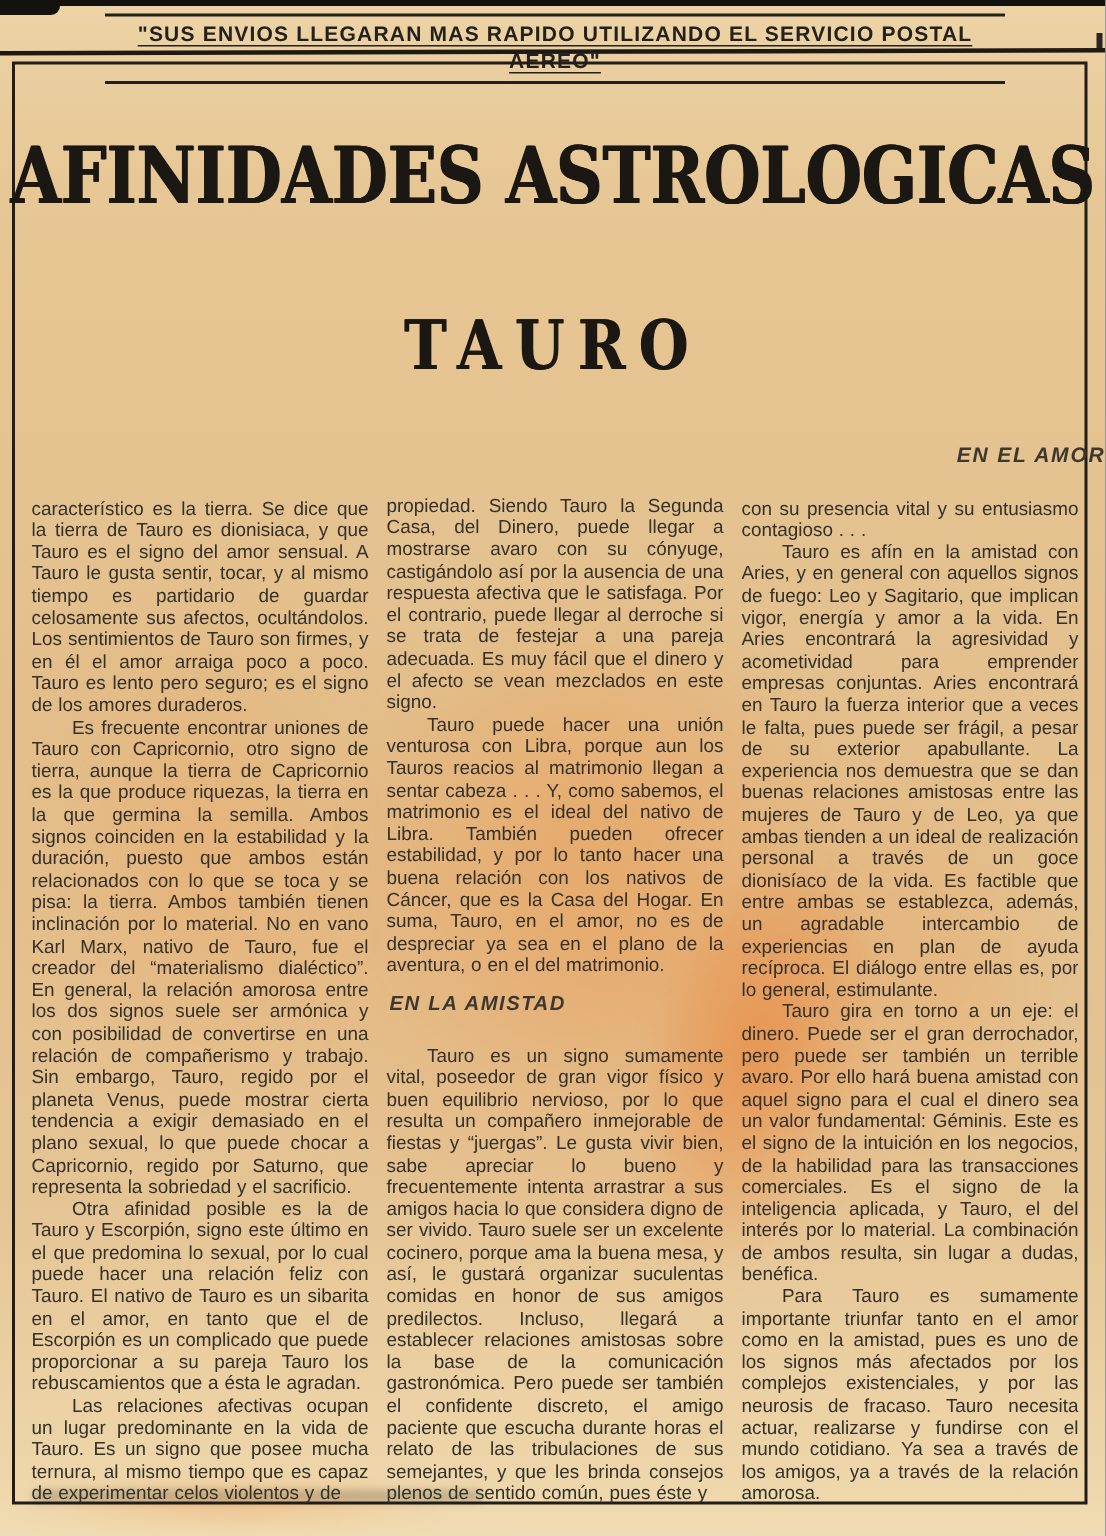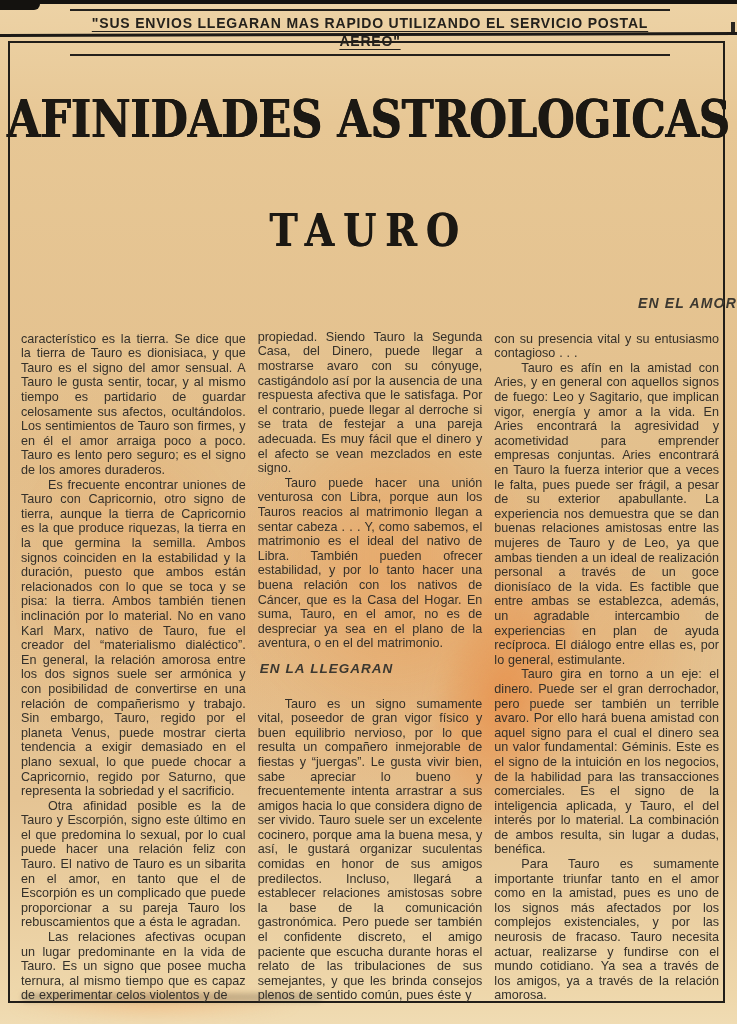--- a/index.html
+++ b/index.html
@@ -91,21 +91,21 @@
   <div class="columns">
     <div class="col">
       <p class="indent">Tauro es un signo fijo, como su contrapartida Escorpión, y su elemento característico es la tierra. Se dice que la tierra de Tauro es dionisiaca, y que Tauro es el signo del amor sensual. A Tauro le gusta sentir, tocar, y al mismo tiempo es partidario de guardar celosamente sus afectos, ocultándolos. Los sentimientos de Tauro son firmes, y en él el amor arraiga poco a poco. Tauro es lento pero seguro; es el signo de los amores duraderos.</p>
       <p class="indent">Es frecuente encontrar uniones de Tauro con Capricornio, otro signo de tierra, aunque la tierra de Capricornio es la que produce riquezas, la tierra en la que germina la semilla. Ambos signos coinciden en la estabilidad y la duración, puesto que ambos están relacionados con lo que se toca y se pisa: la tierra. Ambos también tienen inclinación por lo material. No en vano Karl Marx, nativo de Tauro, fue el creador del “materialismo dialéctico”. En general, la relación amorosa entre los dos signos suele ser armónica y con posibilidad de convertirse en una relación de compañerismo y trabajo. Sin embargo, Tauro, regido por el planeta Venus, puede mostrar cierta tendencia a exigir demasiado en el plano sexual, lo que puede chocar a Capricornio, regido por Saturno, que representa la sobriedad y el sacrificio.</p>
       <p class="indent">Otra afinidad posible es la de Tauro y Escorpión, signo este último en el que predomina lo sexual, por lo cual puede hacer una relación feliz con Tauro. El nativo de Tauro es un sibarita en el amor, en tanto que el de Escorpión es un complicado que puede proporcionar a su pareja Tauro los rebuscamientos que a ésta le agradan.</p>
       <p class="indent">Las relaciones afectivas ocupan un lugar predominante en la vida de Tauro. Es un signo que posee mucha ternura, al mismo tiempo que es capaz de experimentar celos violentos y de</p>
     </div>
     <div class="col">
       <p>mostrar una amplia gama de actitudes pasionales. En amor, Tauro es posesivo, celoso al punto que necesita sentirse seguro de que su pareja es su propiedad. Siendo Tauro la Segunda Casa, del Dinero, puede llegar a mostrarse avaro con su cónyuge, castigándolo así por la ausencia de una respuesta afectiva que le satisfaga. Por el contrario, puede llegar al derroche si se trata de festejar a una pareja adecuada. Es muy fácil que el dinero y el afecto se vean mezclados en este signo.</p>
       <p class="indent">Tauro puede hacer una unión venturosa con Libra, porque aun los Tauros reacios al matrimonio llegan a sentar cabeza . . . Y, como sabemos, el matrimonio es el ideal del nativo de Libra. También pueden ofrecer estabilidad, y por lo tanto hacer una buena relación con los nativos de Cáncer, que es la Casa del Hogar. En suma, Tauro, en el amor, no es de despreciar ya sea en el plano de la aventura, o en el del matrimonio.</p>
-      <h3>EN LA LLEGARAN</h3>
+      <h3>EN LA AMISTAD</h3>
       <p class="indent">Tauro es un signo sumamente vital, poseedor de gran vigor físico y buen equilibrio nervioso, por lo que resulta un compañero inmejorable de fiestas y “juergas”. Le gusta vivir bien, sabe apreciar lo bueno y frecuentemente intenta arrastrar a sus amigos hacia lo que considera digno de ser vivido. Tauro suele ser un excelente cocinero, porque ama la buena mesa, y así, le gustará organizar suculentas comidas en honor de sus amigos predilectos. Incluso, llegará a establecer relaciones amistosas sobre la base de la comunicación gastronómica. Pero puede ser también el confidente discreto, el amigo paciente que escucha durante horas el relato de las tribulaciones de sus semejantes, y que les brinda consejos plenos de sentido común, pues éste y</p>
     </div>
     <div class="col">
       <p>el sentido práctico son típicos de los nativos del signo. Tauro no suele aquel grandes sacrificios en aras de la amistad, pero siempre se puede contar con su presencia vital y su entusiasmo contagioso . . .</p>
       <p class="indent">Tauro es afín en la amistad con Aries, y en general con aquellos signos de fuego: Leo y Sagitario, que implican vigor, energía y amor a la vida. En Aries encontrará la agresividad y acometividad para emprender empresas conjuntas. Aries encontrará en Tauro la fuerza interior que a veces le falta, pues puede ser frágil, a pesar de su exterior apabullante. La experiencia nos demuestra que se dan buenas relaciones amistosas entre las mujeres de Tauro y de Leo, ya que ambas tienden a un ideal de realización personal a través de un goce dionisíaco de la vida. Es factible que entre ambas se establezca, además, un agradable intercambio de experiencias en plan de ayuda recíproca. El diálogo entre ellas es, por lo general, estimulante.</p>
       <p class="indent">Tauro gira en torno a un eje: el dinero. Puede ser el gran derrochador, pero puede ser también un terrible avaro. Por ello hará buena amistad con aquel signo para el cual el dinero sea un valor fundamental: Géminis. Este es el signo de la intuición en los negocios, de la habilidad para las transacciones comerciales. Es el signo de la inteligencia aplicada, y Tauro, el del interés por lo material. La combinación de ambos resulta, sin lugar a dudas, benéfica.</p>
       <p class="indent">Para Tauro es sumamente importante triunfar tanto en el amor como en la amistad, pues es uno de los signos más afectados por los complejos existenciales, y por las neurosis de fracaso. Tauro necesita actuar, realizarse y fundirse con el mundo cotidiano. Ya sea a través de los amigos, ya a través de la relación amorosa.</p>
     </div>
   </div>
 

